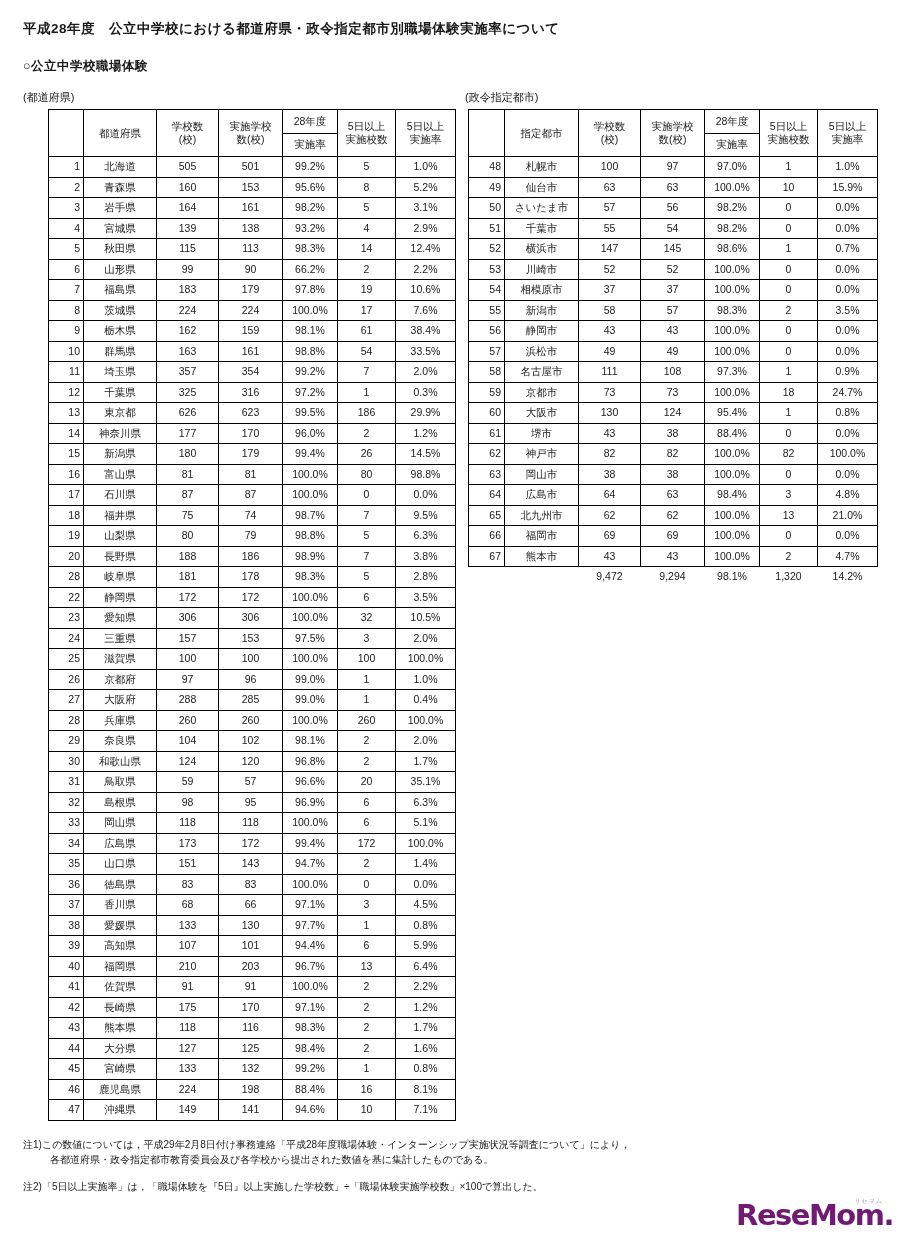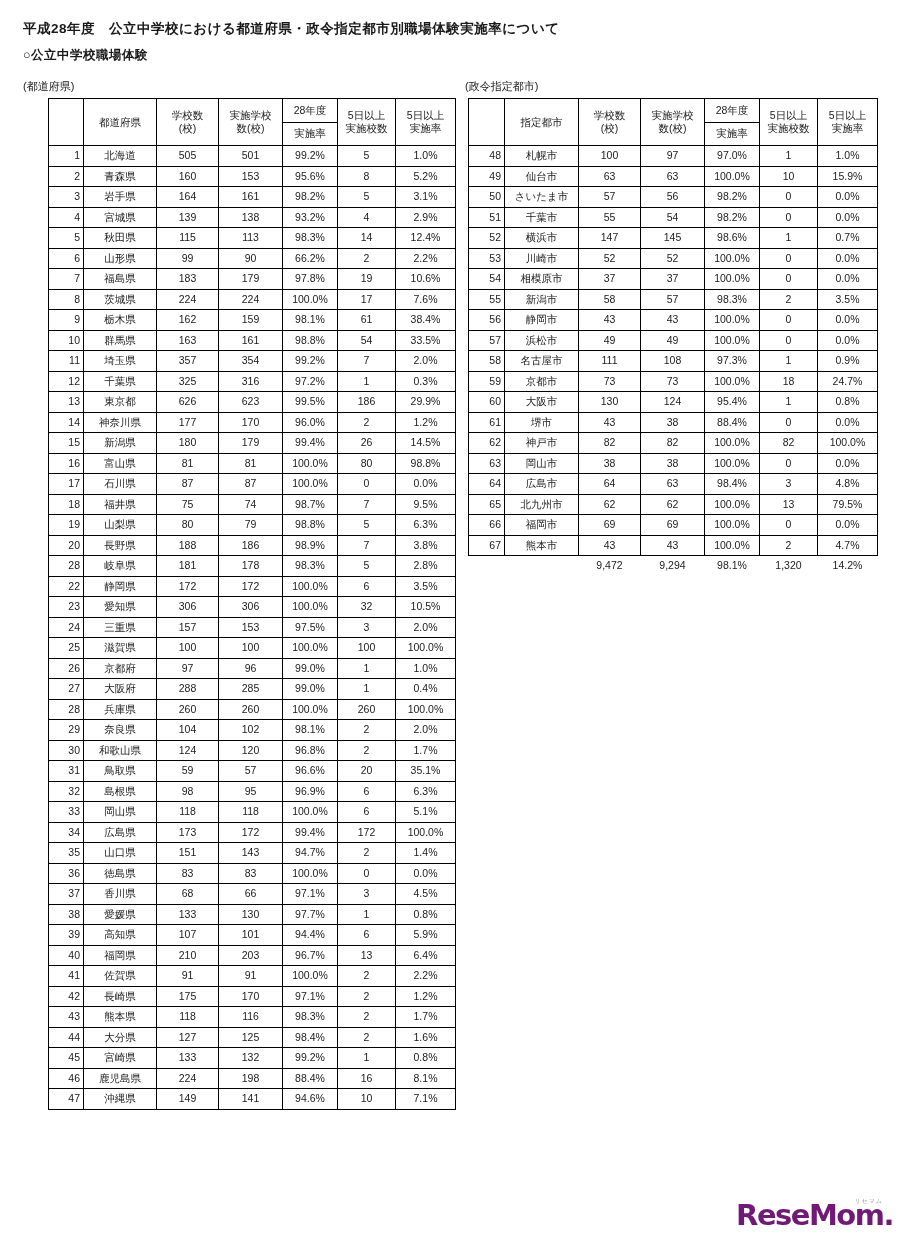--- a/index.html
+++ b/index.html
@@ -8,21 +8,21 @@
     width: 905px; height: 1238px;
     background: #ffffff;
     color: #1a1a1a;
     font-family: "Liberation Sans", "DejaVu Sans", sans-serif;
     position: relative;
     overflow: hidden;
   }
   .page { padding: 20px 0 0 23px; }
   .doc-title {
     font-size: 13.5px; font-weight: bold;
-    margin: 0 0 9px 0; letter-spacing: 0.5px;
+    margin: 0 0 20px 0; letter-spacing: 0.5px;
   }
   .doc-subtitle {
     font-size: 12.5px; font-weight: bold;
     margin: 5px 0 15px 0; letter-spacing: 0.5px;
   }
   .tables-wrap { display: flex; align-items: flex-start; }
   .table-col-left { width: 442px; }
   .table-col-right { width: 420px; }
   .table-caption { font-size: 11px; margin: 0 0 4px 0; }
   .table-col-left .data-table { margin-left: 25px; }
@@ -719,21 +719,21 @@
               <td class="c5">3</td>
               <td class="c6">4.8%</td>
             </tr>
             <tr>
               <td class="c0">65</td>
               <td class="c1">北九州市</td>
               <td class="c2">62</td>
               <td class="c3">62</td>
               <td class="c4">100.0%</td>
               <td class="c5">13</td>
-              <td class="c6">79.5%</td>
+              <td class="c6">21.0%</td>
             </tr>
             <tr>
               <td class="c0">66</td>
               <td class="c1">福岡市</td>
               <td class="c2">69</td>
               <td class="c3">69</td>
               <td class="c4">100.0%</td>
               <td class="c5">0</td>
               <td class="c6">0.0%</td>
             </tr>
@@ -756,19 +756,24 @@
               <td class="c4">98.1%</td>
               <td class="c5">1,320</td>
               <td class="c6">14.2%</td>
             </tr>
           </tbody>
       </table>
     </div>
 
   </div>
 
+  <div class="notes">
+    <p class="note-line">注1)この数値については，平成29年2月8日付け事務連絡「平成28年度職場体験・インターンシップ実施状況等調査について」により，</p>
+    <p class="note-line note-indent">各都道府県・政令指定都市教育委員会及び各学校から提出された数値を基に集計したものである。</p>
+    <p class="note-line note2">注2)「5日以上実施率」は，「職場体験を『5日』以上実施した学校数」÷「職場体験実施学校数」×100で算出した。</p>
+  </div>
 
 </div>
 
 <div class="logo">
   <span class="logo-small">リセマム</span>
   <span class="logo-text">ReseMom.</span>
 </div>
 
 </body></html>

